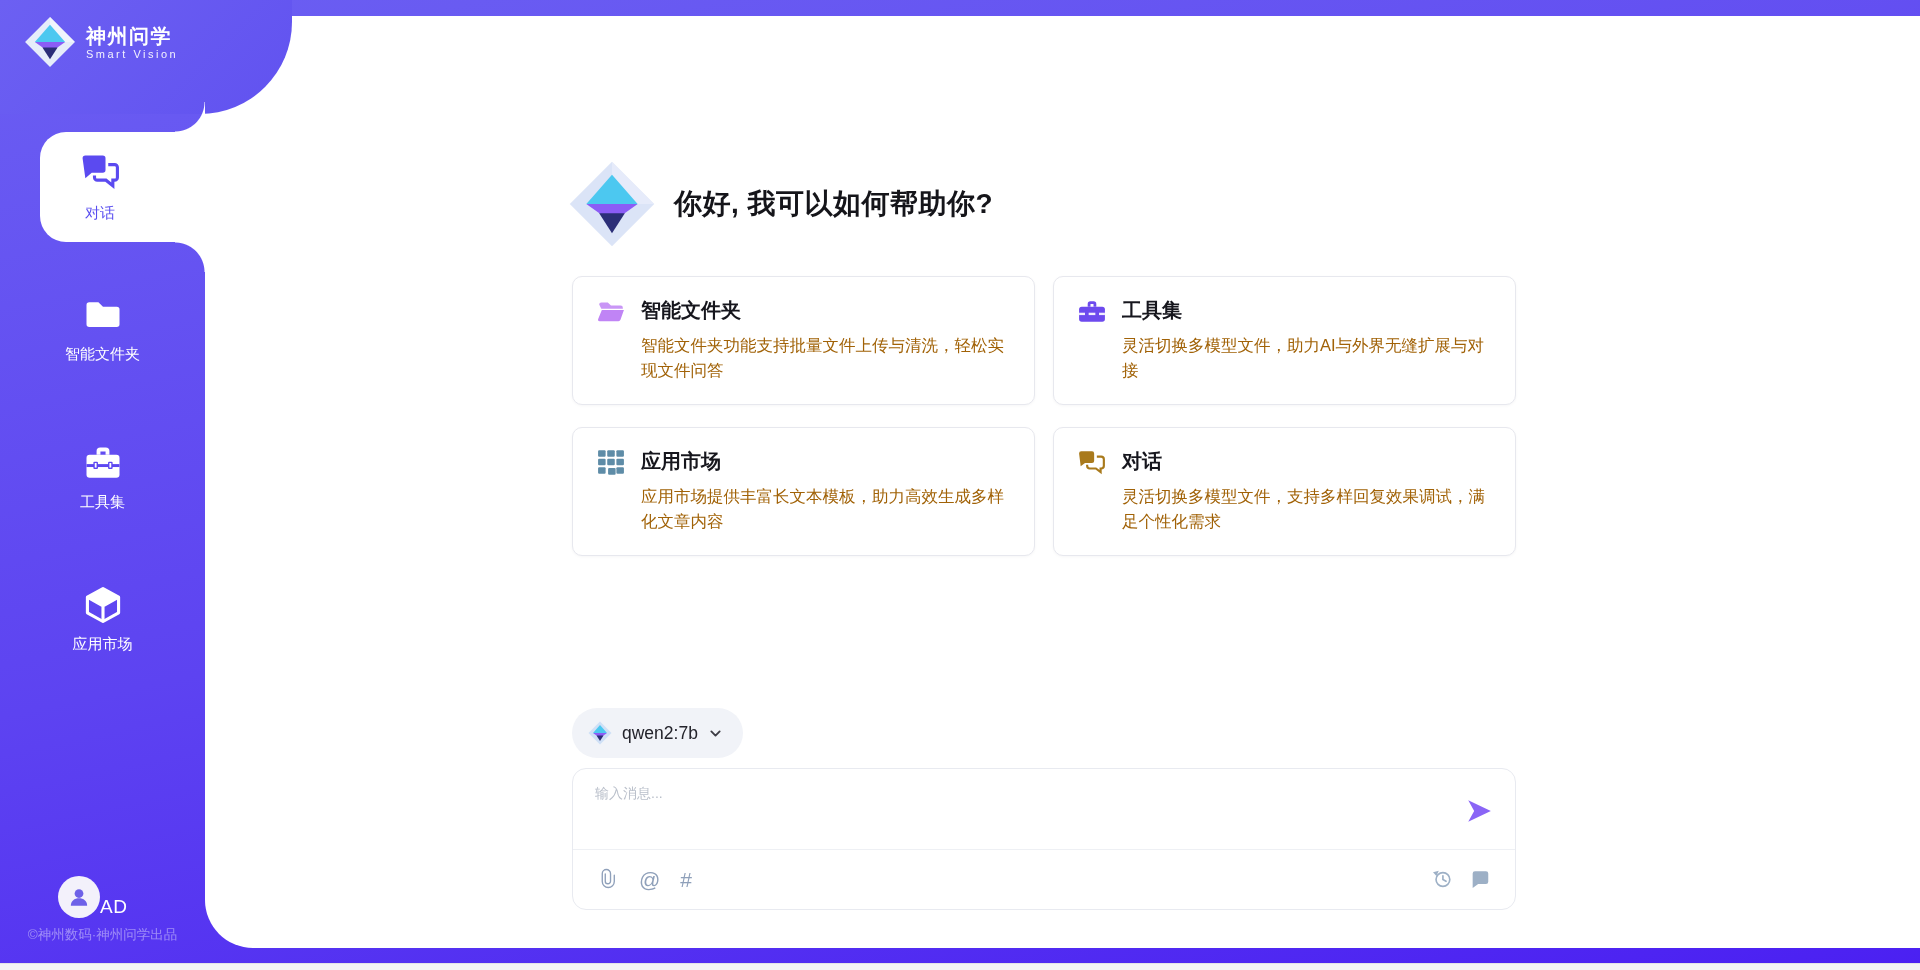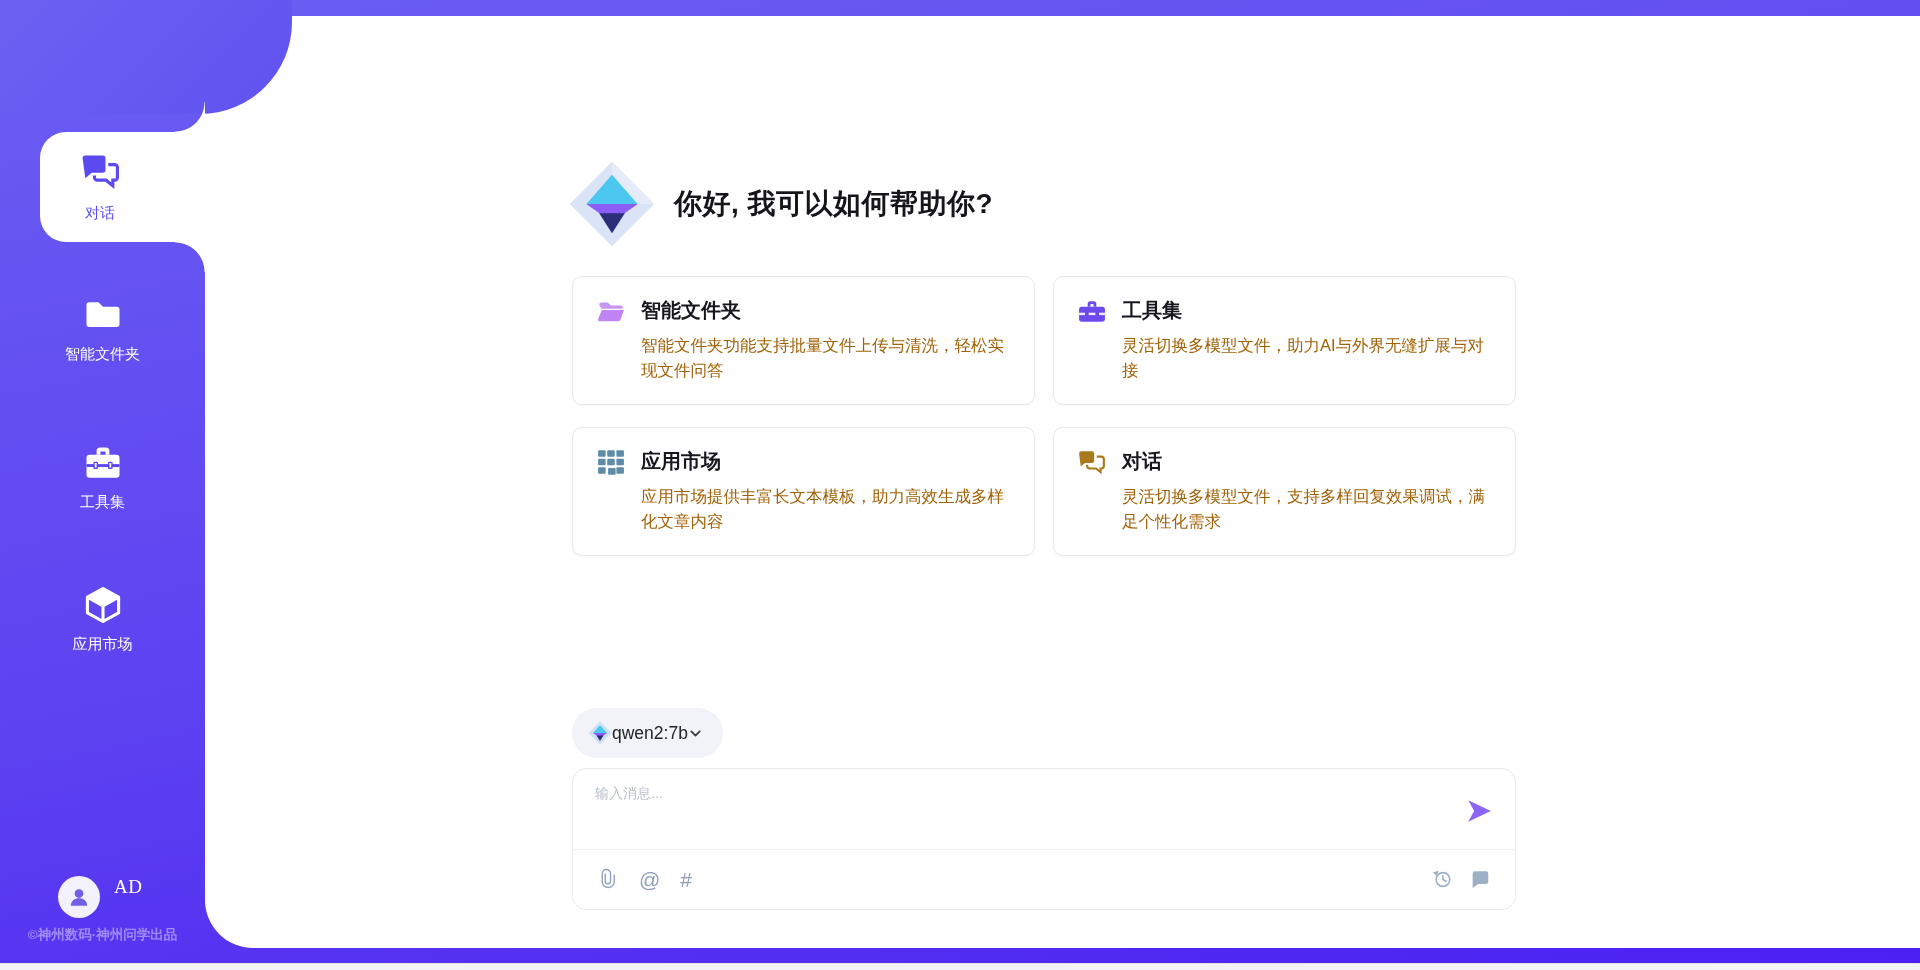--- a/index.html
+++ b/index.html
@@ -24,42 +24,42 @@
   .fillet-bottom{position:absolute;left:175px;top:242px;width:30px;height:30px;
        background:radial-gradient(30px at 0 100%, rgba(0,0,0,0) 29px, #fff 30px);}
   .tab-active .tab-icon{position:absolute;left:38px;top:17px;width:44px;height:44px;}
   .tab-active .tab-label{position:absolute;left:0;top:72px;width:120px;text-align:center;
        color:#584df0;font-size:15px;font-weight:500;}
 
   .nav-item{position:absolute;left:0;width:205px;display:flex;flex-direction:column;align-items:center;gap:8px;cursor:pointer;}
   .nav-item .nav-label{color:#fff;font-size:15px;font-weight:400;}
   .nav-icon{width:44px;height:44px;}
 
-  .user{position:absolute;left:58px;top:876px;display:flex;align-items:flex-start;gap:14px;font-family:Liberation Serif, serif;}
+  .user{position:absolute;left:58px;top:876px;display:flex;align-items:flex-end;}
   .avatar{width:42px;height:42px;border-radius:50%;background:#f3f1fb;display:flex;align-items:center;justify-content:center;}
   .user-name{color:#fff;font-size:19px;font-weight:500;letter-spacing:.5px;}
   .footer{position:absolute;left:0;top:926px;width:205px;text-align:center;
-       color:rgba(255,255,255,.42);font-size:13.5px;font-weight:bold;}
+       color:rgba(255,255,255,.42);font-size:13.5px;}
 
   
   .greeting{position:absolute;left:363px;top:144px;display:flex;align-items:center;gap:18px;}
   .greeting-text{font-size:28px;font-weight:700;color:#15151a;letter-spacing:.5px;}
 
   
   .cards{position:absolute;left:367px;top:260px;display:grid;grid-template-columns:463px 463px;gap:22px 18px;}
   .card{height:129px;border:1px solid #e7e8ee;border-radius:10px;background:#fff;
         box-shadow:0 1px 3px rgba(20,20,40,.04);padding:20px 24px;box-sizing:border-box;cursor:pointer;}
   .card-head{display:flex;align-items:center;gap:16px;}
   .card-title{font-size:20px;font-weight:700;color:#16161d;}
   .card-icon{width:28px;height:26px;flex:0 0 auto;}
   .card-desc{margin:9px 0 0 44px;font-size:16.5px;line-height:1.5;color:#a16207;}
 
   
   .model-pill{position:absolute;left:367px;top:692px;height:50px;border-radius:25px;background:#f1f3f8;
-        display:inline-flex;align-items:center;padding:0 20px 0 16px;cursor:pointer;}
+        display:inline-flex;align-items:center;gap:10px;padding:0 20px 0 16px;cursor:pointer;}
   .model-name{font-size:17.5px;color:#23232b;font-weight:500;}
 
   
   .composer{position:absolute;left:367px;top:752px;width:944px;height:142px;border:1.5px solid #e8eaf0;
         border-radius:14px;box-sizing:border-box;background:#fff;}
   .composer-input{position:absolute;left:20px;top:14px;width:850px;height:58px;border:none;outline:none;resize:none;
         font-size:14px;color:#333;background:transparent;font-family:"Liberation Sans","DejaVu Sans",sans-serif;}
   .composer-input::placeholder{color:#b9bfca;}
   .send-btn{position:absolute;right:22px;top:28px;width:28px;height:28px;cursor:pointer;border:none;background:none;padding:0;}
   .composer-divider{position:absolute;left:0;right:0;top:80px;border-top:1px solid #eef0f4;}
@@ -187,20 +187,33 @@
           </svg>
           <svg class="tb-svg" viewBox="0 0 24 24">
             <path d="M4 6a2.5 2.5 0 0 1 2.5-2.5h12A2.5 2.5 0 0 1 21 6v9a2.5 2.5 0 0 1-2.5 2.5H10l-6 4.2z" fill="#9db0c6"></path>
           </svg>
         </div>
       </div>
     </div>
   </div>
 
   <div class="logo-blob"></div>
+  <div class="logo">
+    <svg width="52" height="52" viewBox="0 0 48 48">
+      <polygon points="24,1 47,24 24,47 1,24" fill="#e6edfa"></polygon>
+      <polygon points="24,1 47,24 24,24" fill="#f3f6fd" opacity="0.8"></polygon>
+      <polygon points="24,8 38,24 10,24" fill="#4cc8f0"></polygon>
+      <polygon points="10,24 38,24 24,34" fill="#8b5cf6"></polygon>
+      <polygon points="17,29 31,29 24,40" fill="#2b2e78"></polygon>
+    </svg>
+    <div>
+      <div class="logo-name">神州问学</div>
+      <div class="logo-sub">Smart Vision</div>
+    </div>
+  </div>
 
   <div class="fillet-top"></div>
   <div class="fillet-bottom"></div>
   <div class="tab-active">
     <svg class="tab-icon" viewBox="0 0 48 48">
       <path d="M5 10a3 3 0 0 1 3-3h19a3 3 0 0 1 3 3v13a3 3 0 0 1-3 3H15l-7 6z" fill="#5b4af0"></path>
       <path d="M33 17h7a3 3 0 0 1 3 3v11a3 3 0 0 1-3 3h-2v6l-7.5-6H21a3 3 0 0 1-3-3v-2" fill="none" stroke="#5b4af0" stroke-width="3.4"></path>
     </svg>
     <div class="tab-label">对话</div>
   </div>

